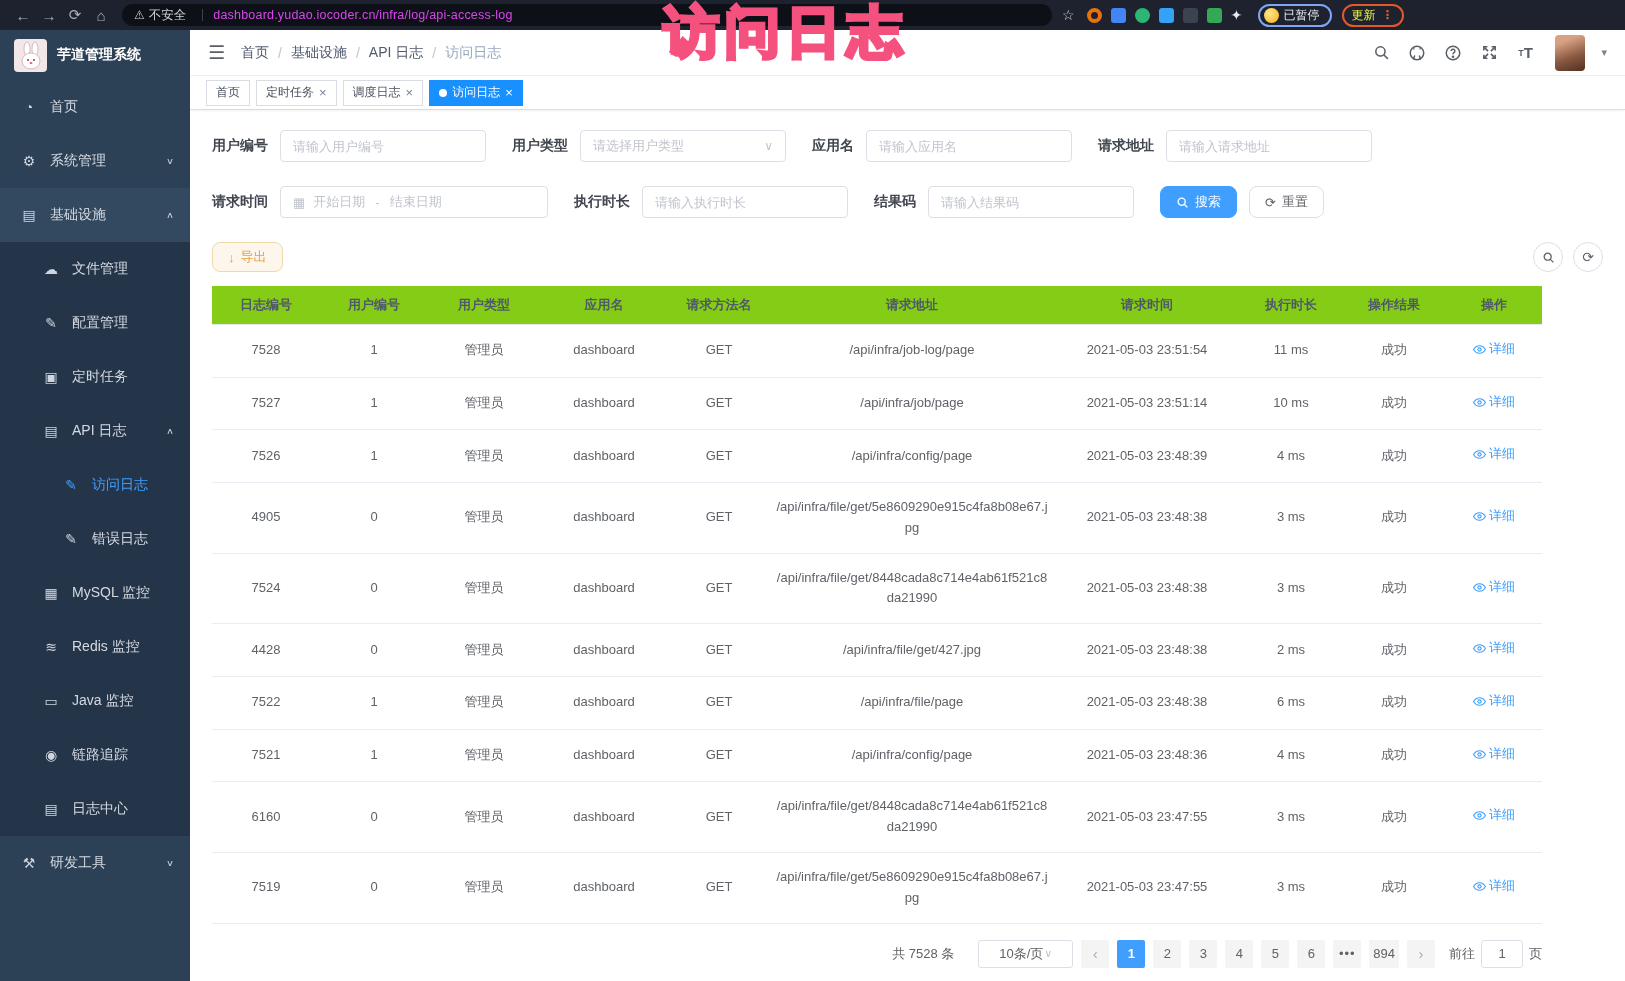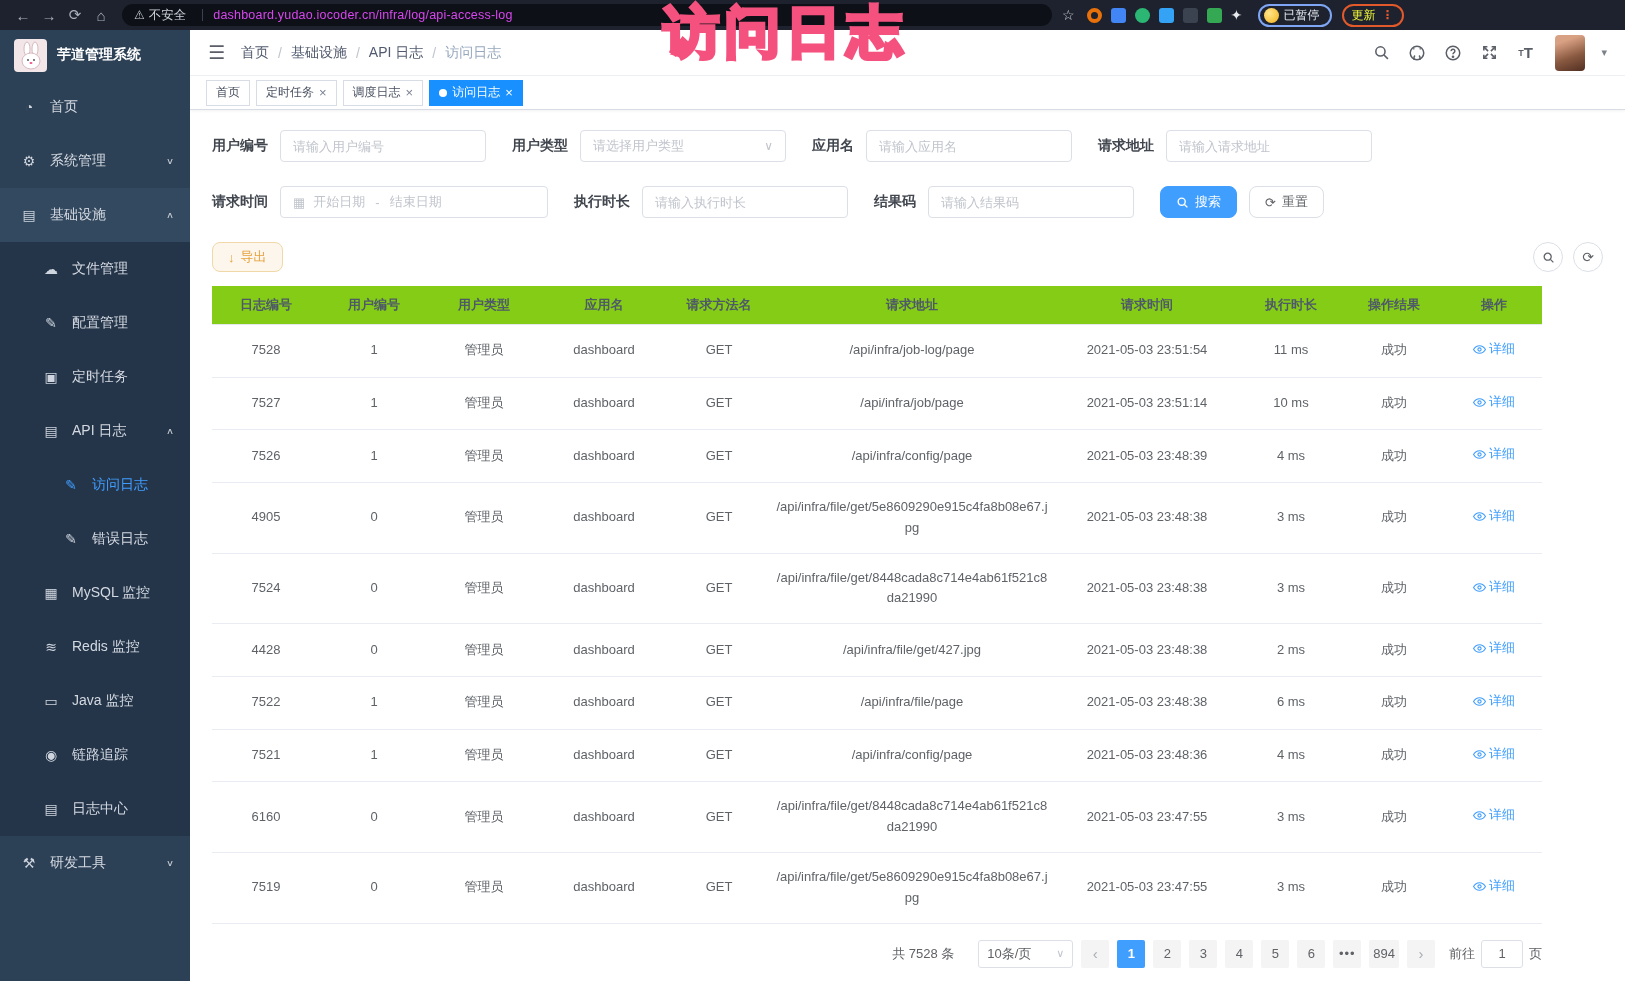--- a/index.html
+++ b/index.html
@@ -83,21 +83,21 @@
 
   
   table.log { width:1330px; border-collapse:collapse; table-layout:fixed; }
   table.log th { background:#84cc16; color:#4e5969; font-weight:700; font-size:13px; padding:10px 4px; border-bottom:1px solid #e3e8ef; }
   table.log td { text-align:center; font-size:13px; color:#5f6368; padding:14px 6px; border-bottom:1px solid #e9edf3; word-break:break-all; line-height:1.6; }
   td.link-cell a { color:#409eff; text-decoration:none; display:inline-flex; align-items:center; gap:3px; cursor:pointer; }
 
   
   .pagination { width:1330px; display:flex; align-items:center; justify-content:flex-end; gap:8px; margin:16px 0 20px 0; color:#606266; font-size:13px; }
   .pg-total { margin-right:16px; }
-  .pg-size { width:95px; height:28px; border:1px solid #dcdfe6; border-radius:3px; display:flex; align-items:center; justify-content:space-between; padding:0 8px; color:#606266; cursor:pointer; }
+  .pg-size { width:95px; height:28px; border:1px solid #dcdfe6; border-radius:3px; display:flex; align-items:center; justify-content:space-between; padding:0 20px; color:#606266; cursor:pointer; }
   .pg-size .sel-caret { color:#c0c4cc; font-size:11px; }
   .pg-btn { min-width:28px; height:28px; background:#f4f4f5; color:#606266; border-radius:2px; display:flex; align-items:center; justify-content:center; font-size:13px; cursor:pointer; padding:0 4px; }
   .pg-btn.arrow { color:#a8abb2; font-size:15px; }
   .pg-btn.active { background:#409eff; color:#fff; font-weight:700; }
   .pg-btn.dots { background:#f4f4f5; letter-spacing:1px; }
   .goto { display:flex; align-items:center; gap:6px; margin-left:6px; }
   .goto input { width:42px; height:28px; border:1px solid #dcdfe6; border-radius:3px; text-align:center; color:#606266; font-size:13px; }
 </style>
 </head>
 <body>

